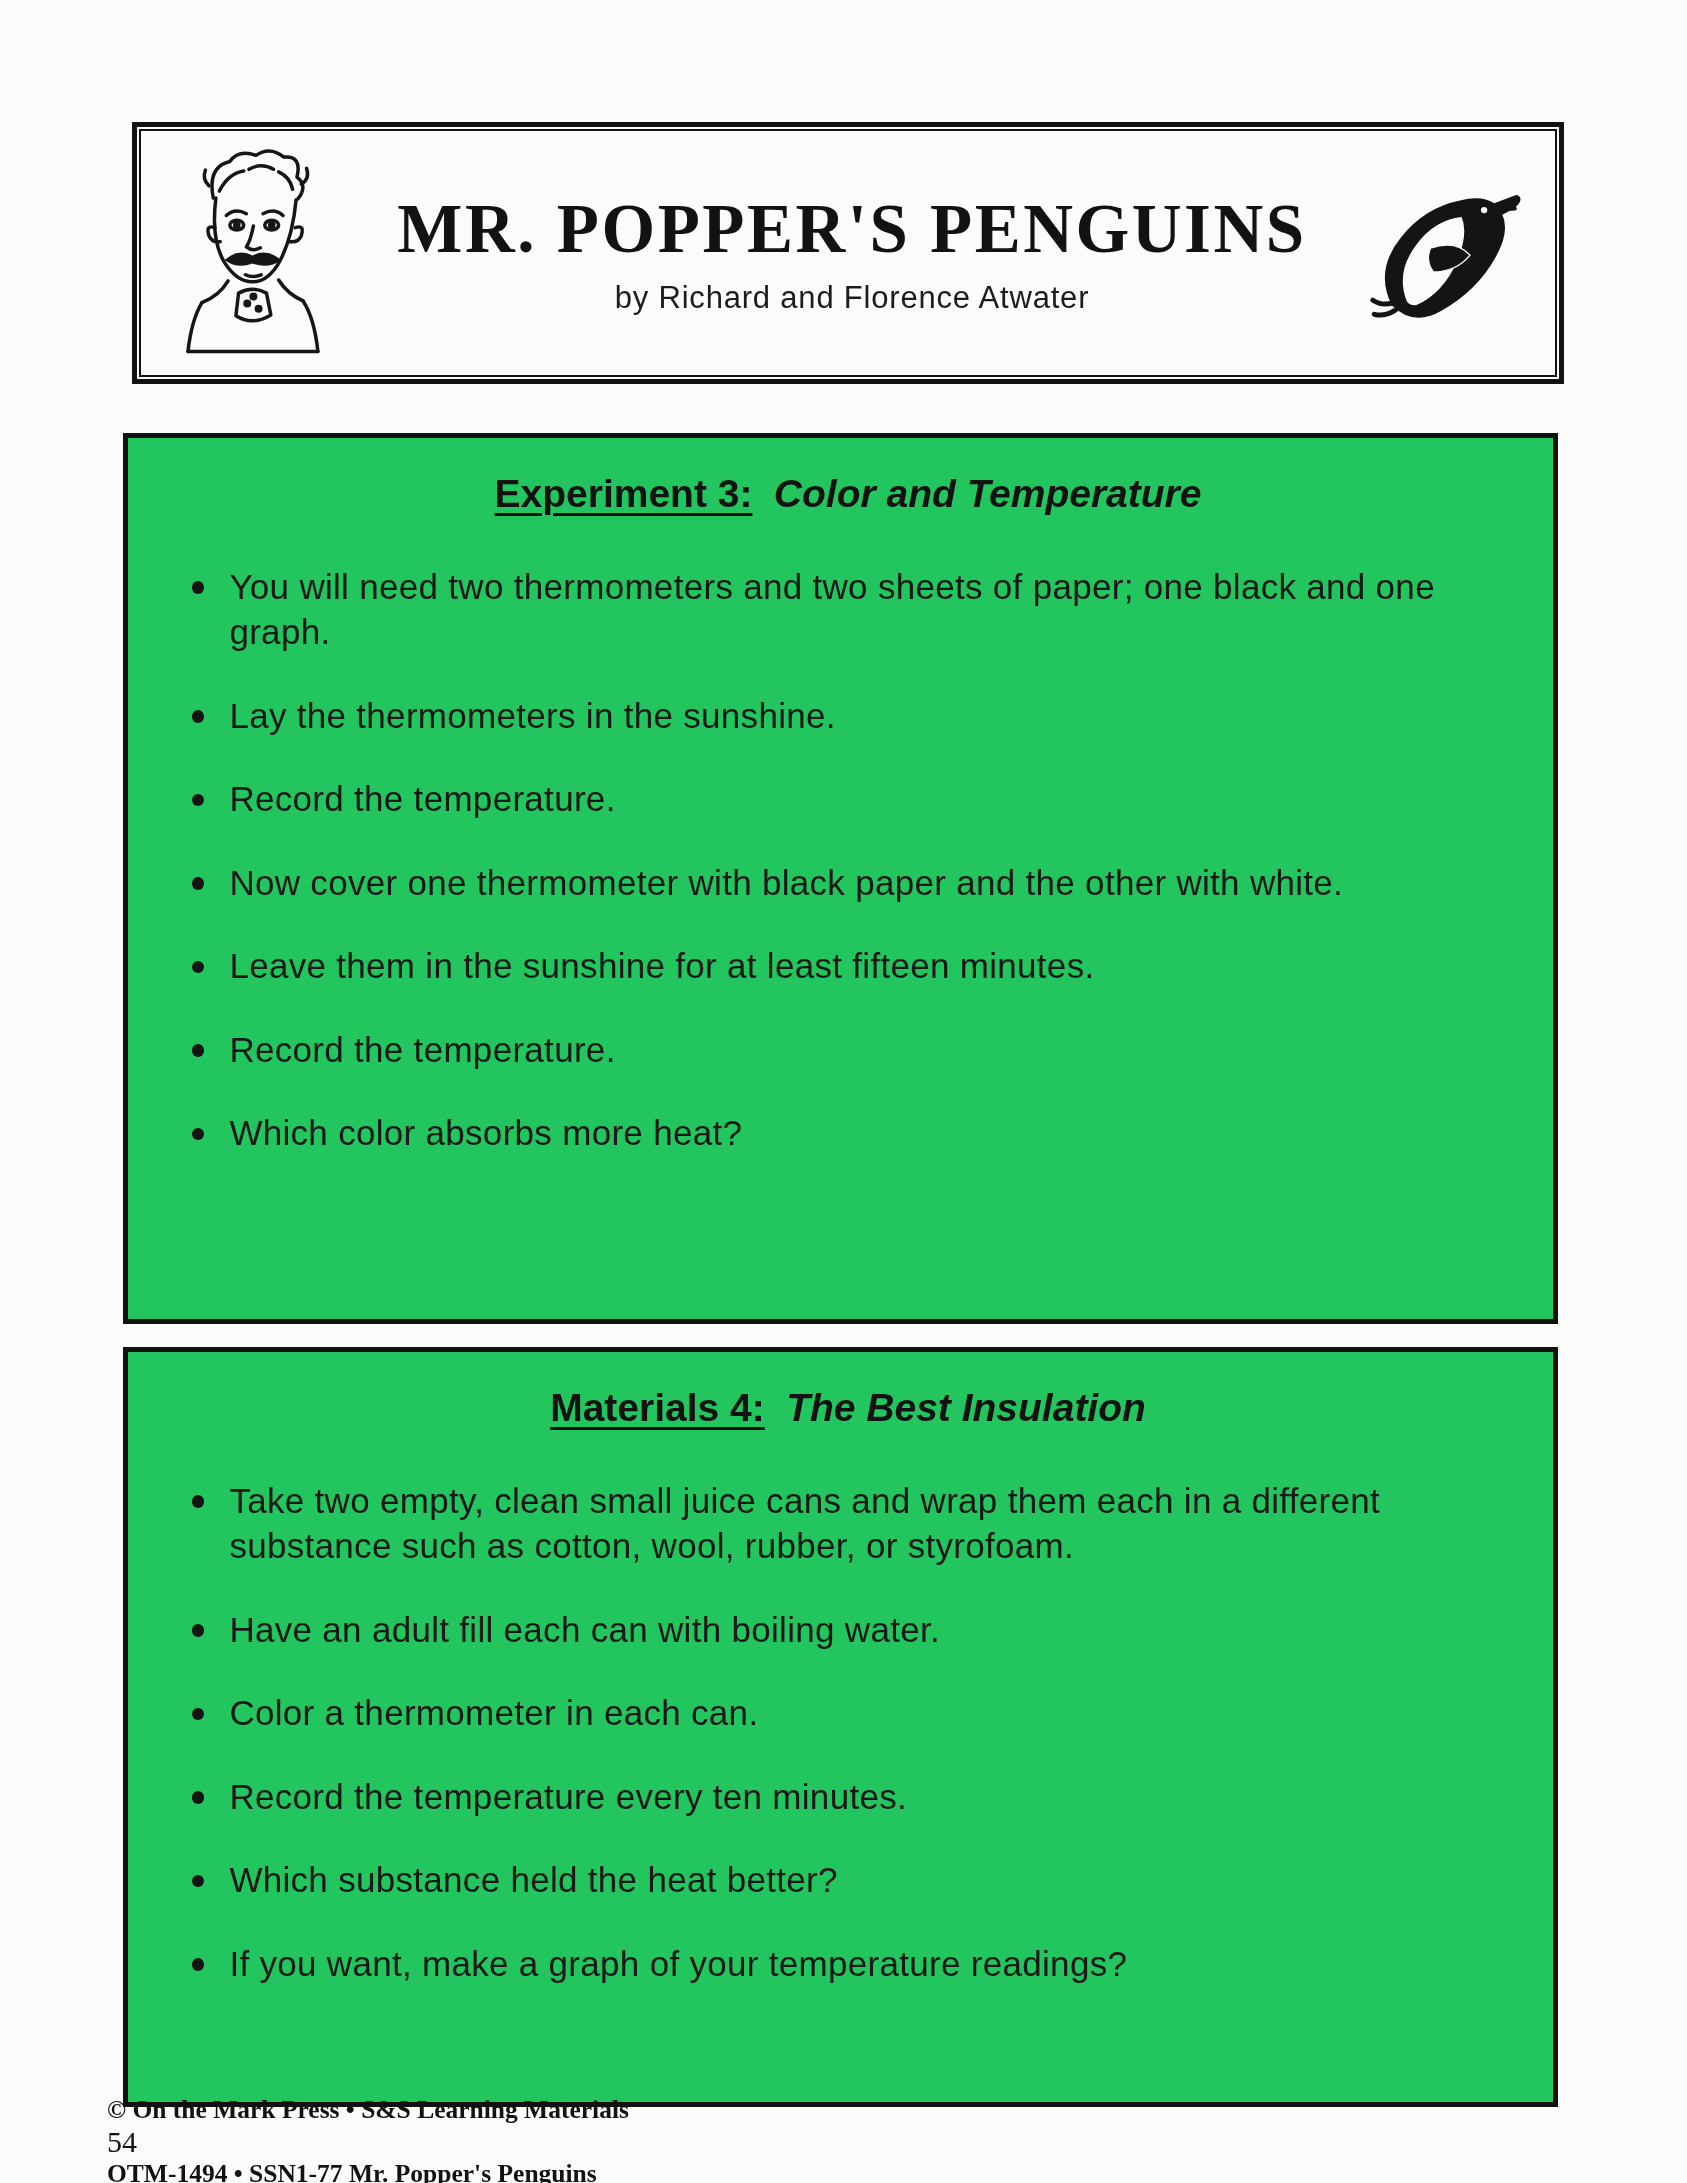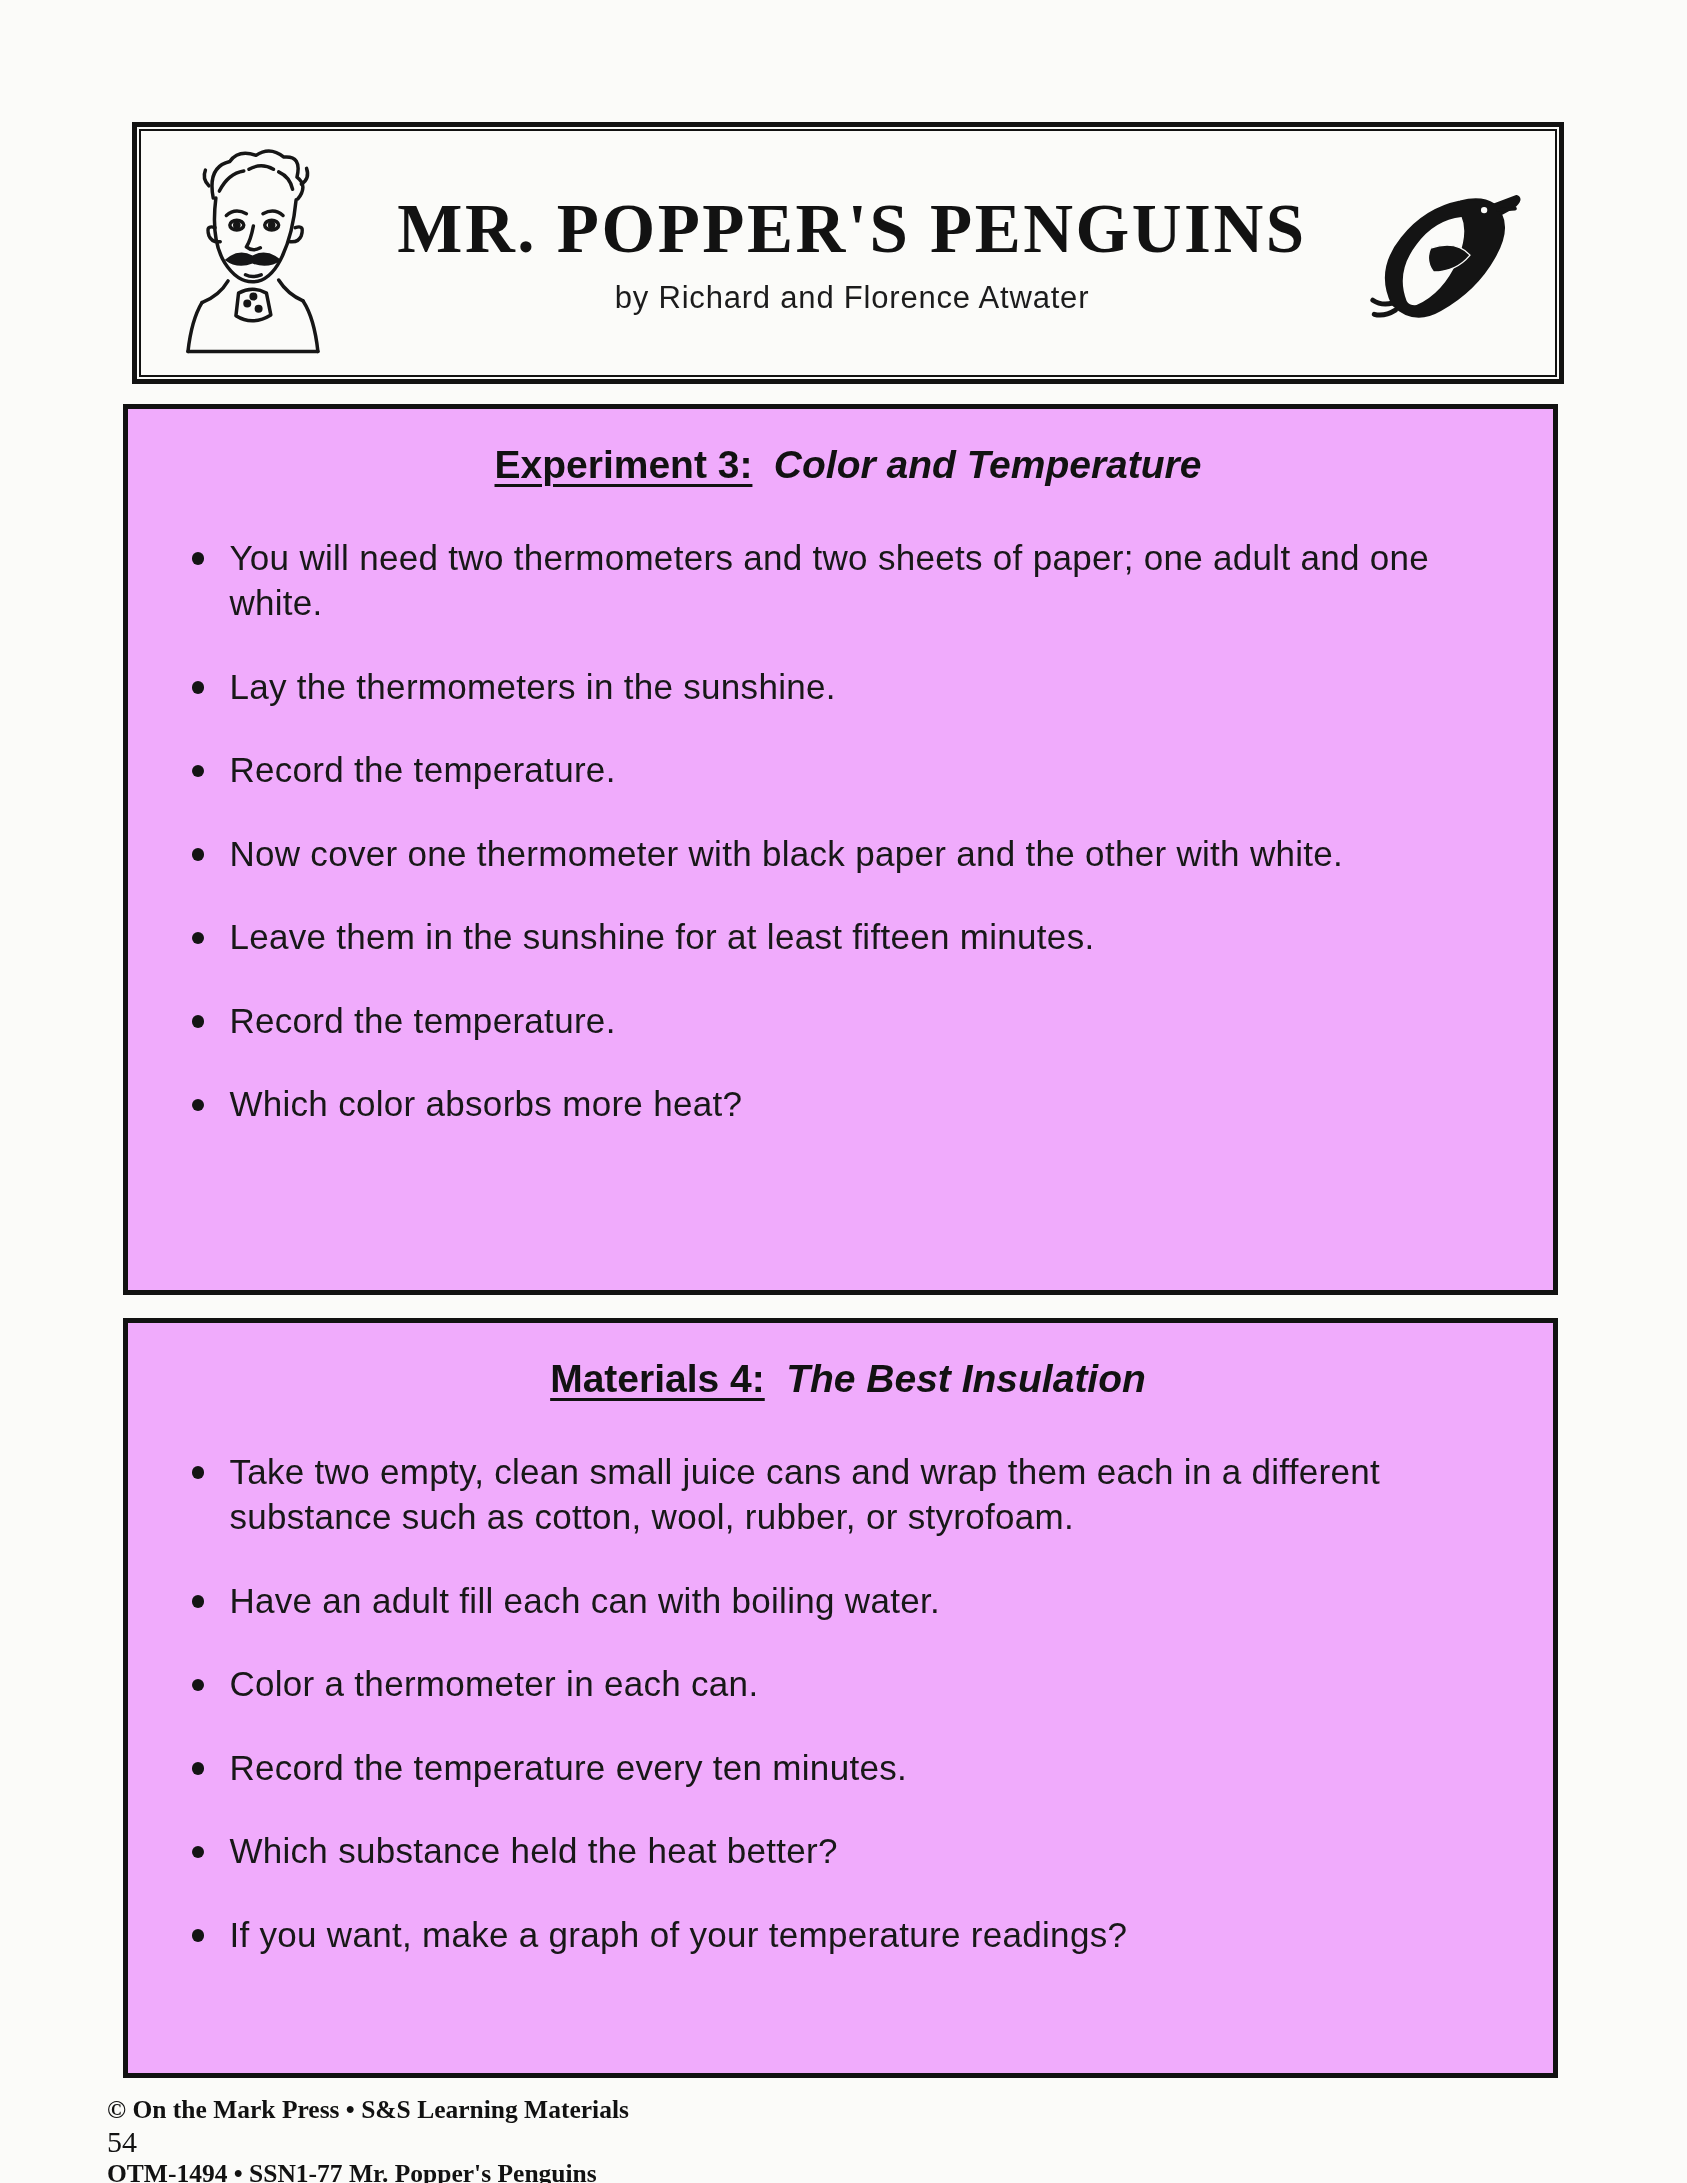--- a/index.html
+++ b/index.html
@@ -58,23 +58,24 @@
     letter-spacing: 0.8px;
     color: #1c1c1c;
   }
 
   
   .exp-box {
     position: absolute;
     left: 123px;
     width: 1435px;
     border: 5px solid #121212;
-    background: #f0abfc;
+    background: #22c55e;
     box-sizing: border-box;
     padding: 35px 49px 13px 64px;
+    margin-top: 29px;
   }
   .exp3 { top: 404px;  height: 891px; }
   .exp4 { top: 1318px; height: 760px; }
 
   .exp-heading {
     margin: 0 0 48px 0;
     text-align: center;
     font-size: 39px;
     line-height: 1.1;
     color: #121212;
@@ -219,21 +220,21 @@
     </div>
   </header>
 
   <section class="exp-box exp3">
     <h2 class="exp-heading">
       <span class="exp-label">Experiment 3:</span><span class="exp-title">Color and Temperature</span>
     </h2>
     <ul class="bullets">
       <li class="bullet-item">
         <span class="dot"></span>
-        <span class="bullet-text">You will need two thermometers and two sheets of paper; one adult and one white.</span>
+        <span class="bullet-text">You will need two thermometers and two sheets of paper; one black and one graph.</span>
       </li>
       <li class="bullet-item">
         <span class="dot"></span>
         <span class="bullet-text">Lay the thermometers in the sunshine.</span>
       </li>
       <li class="bullet-item">
         <span class="dot"></span>
         <span class="bullet-text">Record the temperature.</span>
       </li>
       <li class="bullet-item">

